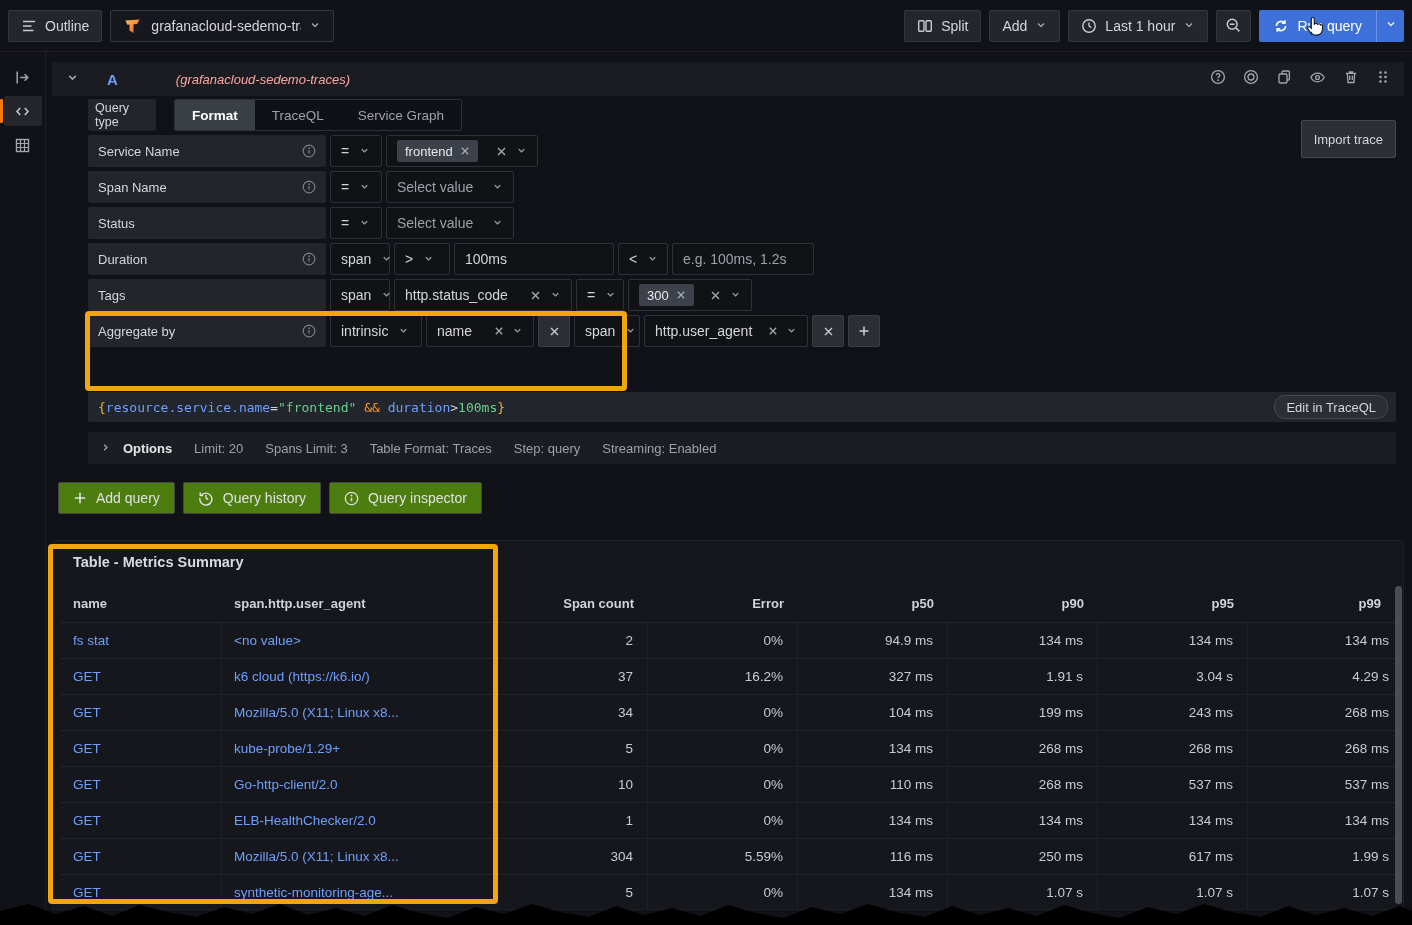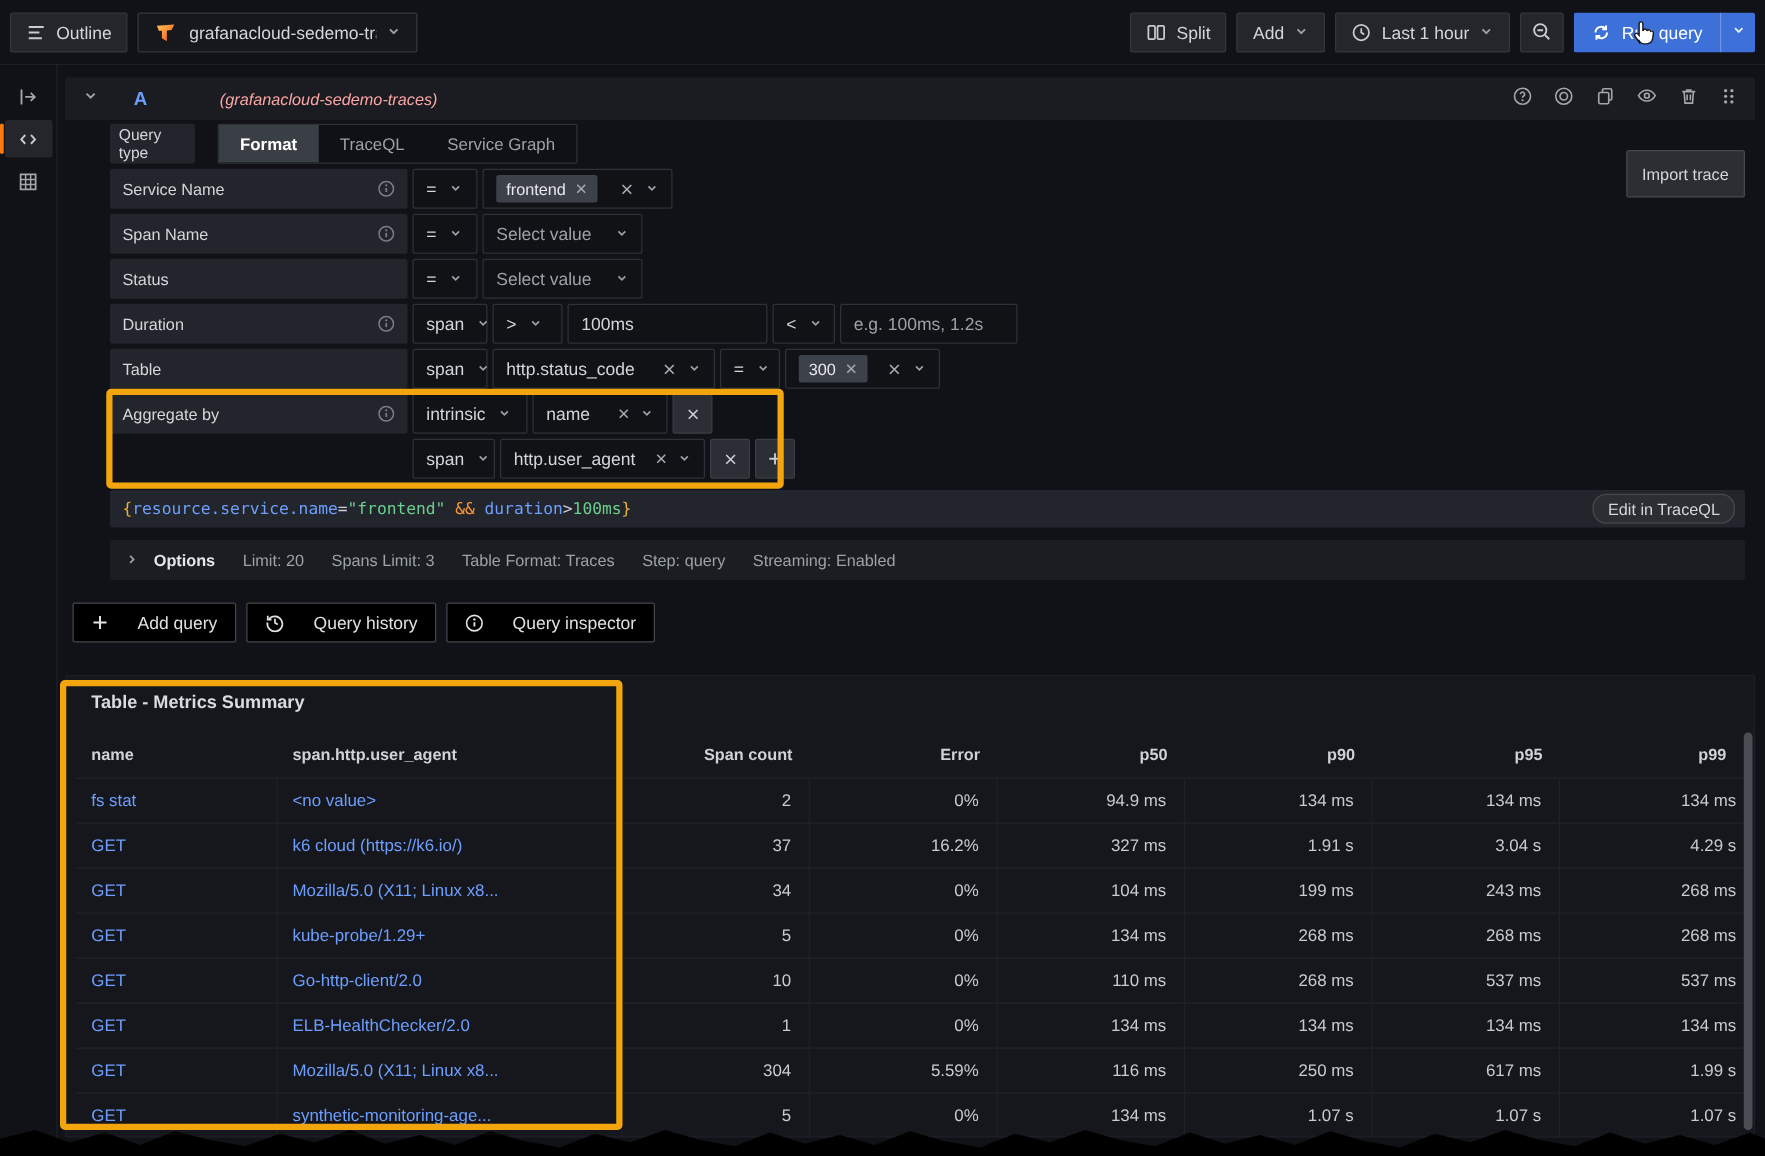--- a/index.html
+++ b/index.html
@@ -43,42 +43,42 @@
   .ctrl { display:inline-flex; align-items:center; gap:8px; height:32px; padding:0 10px; background:#101216; border:1px solid #2E3138; border-radius:2px; font-size:14px; color:#D5D6DB; cursor:pointer; white-space:nowrap; }
   .ctrl .chev { margin-left:2px; }
   .placeholder { color:#9DA1A8; }
   .chip { display:inline-flex; align-items:center; gap:7px; height:22px; padding:0 8px; background:#3D4149; border-radius:2px; font-size:13px; color:#E8E9EC; }
   .x-ic { color:#A6A9B0; cursor:pointer; display:inline-flex; }
   .sq-btn { width:32px; height:32px; display:inline-flex; align-items:center; justify-content:center; background:#2B2E34; border:1px solid #3A3D43; border-radius:2px; color:#C9CBD1; cursor:pointer; }
   .tabgroup { display:inline-flex; align-items:stretch; height:32px; background:#0F1116; border:1px solid #2E3138; border-radius:2px; overflow:hidden; margin-left:14px; }
   .qtab { border:none; background:transparent; color:#9DA1A8; font-size:13.5px; font-weight:500; padding:0 17px; cursor:pointer; font-family:inherit; }
   .qtab.active { background:#3A3E45; color:#FFFFFF; font-weight:700; }
   .import-btn { margin-left:auto; height:26px; margin-top:21px; display:inline-flex; align-items:center; padding:18px 12px; background:#2B2E33; border:1px solid #46484E; border-radius:2px; color:#D5D6DB; font-size:13px; cursor:pointer; }
-  .agg-col { display:flex; flex-direction:column; gap:4px;text-align:right; }
+  .agg-col { display:flex; flex-direction:row; gap:4px;text-align:right; }
   .agg-line { display:flex; gap:4px; }
 
   
   .traceql-bar { position:absolute; left:88px; top:392px; width:1308px; height:30px; background:#22252B; border-radius:2px; display:flex; align-items:center; padding:0 10px; }
   .traceql-code { font-family:"DejaVu Sans Mono", monospace; font-size:13px; letter-spacing:0; }
   .tok-brace { color:#E5B33C; }
   .tok-field { color:#6E9FFF; }
   .tok-op { color:#CCCCDC; }
   .tok-string { color:#6CCF8E; }
   .tok-logic { color:#FF9830; }
   .tok-number { color:#6CCF8E; }
   .edit-tql-btn { position:absolute; right:8px; top:3px; height:24px; display:inline-flex; align-items:center; padding:0 11px; background:#2B2E33; border:1px solid #46484E; border-radius:11px; color:#D5D6DB; font-size:13px; cursor:pointer; }
 
   
   .options-bar { position:absolute; left:88px; top:432px; width:1308px; height:32px; background:#1A1D22; border-radius:2px; display:flex; align-items:center; gap:22px; padding:0 12px; }
   .options-label { display:flex; align-items:center; gap:12px; color:#E6E7EA; font-size:13px; font-weight:700; cursor:pointer; }
   .opt-item { color:#9DA1A8; font-size:13px; }
 
   
   .actions-row { position:absolute; left:58px; top:482px; display:flex; gap:8px; }
-  .sec-btn { display:inline-flex; align-items:center; gap:23px; height:32px; padding:0 14px; background:#000000; border:1px solid #44464B; border-radius:2px; color:#E0E1E5; font-size:14px; font-weight:500; cursor:pointer; }
+  .sec-btn { display:inline-flex; align-items:center; gap:9px; height:32px; padding:0 14px; background:#4d7c0f; border:1px solid #44464B; border-radius:2px; color:#E0E1E5; font-size:14px; font-weight:500; cursor:pointer; }
 
   
   .table-panel { position:absolute; left:52px; top:540px; width:1352px; height:370px; background:#15171C; border:1px solid #1D2026; border-radius:2px; }
   .panel-title { padding:13px 0 0 20px; height:45px; font-size:14.5px; font-weight:700; color:#DADBE0; }
   .tgrid { display:grid; grid-template-columns:161px 276px 150px 150px 150px 150px 150px 1fr; margin:0 8px; }
   .th { height:36px; line-height:36px; font-size:13px; font-weight:700; color:#D0D2D7; overflow:hidden; white-space:nowrap; cursor:pointer; }
   .td { height:36px; line-height:35px; font-size:13.5px; color:#C9CBD3; border-top:1px solid #222429; border-right:1px solid #1F2127; overflow:hidden; white-space:nowrap; }
   .td.lastcol { border-right:none; }
   .l { text-align:left; padding-left:12px; }
   .r { text-align:right; padding-right:14px; }
@@ -398,21 +398,21 @@
               <path d="M3 4.5l3 3 3-3" fill="none" stroke="currentColor" stroke-width="1.5"></path>
             </svg></span>
       </div>
       <div class="ctrl" style="width:142px;">
         <span class="placeholder">e.g. 100ms, 1.2s</span>
       </div>
     </div>
 
     <div class="qrow">
       <div class="label-cell">
-        <span>Table</span>
+        <span>Tags</span>
       </div>
       <div class="ctrl" style="width:60px;">
         <span>span</span>
         <span class="chev"><svg width="11" height="11" viewBox="0 0 12 12">
               <path d="M3 4.5l3 3 3-3" fill="none" stroke="currentColor" stroke-width="1.5"></path>
             </svg></span>
       </div>
       <div class="ctrl" style="width:178px; justify-content:space-between;">
         <span>http.status_code</span>
         <span style="display:inline-flex; gap:7px; align-items:center;">

